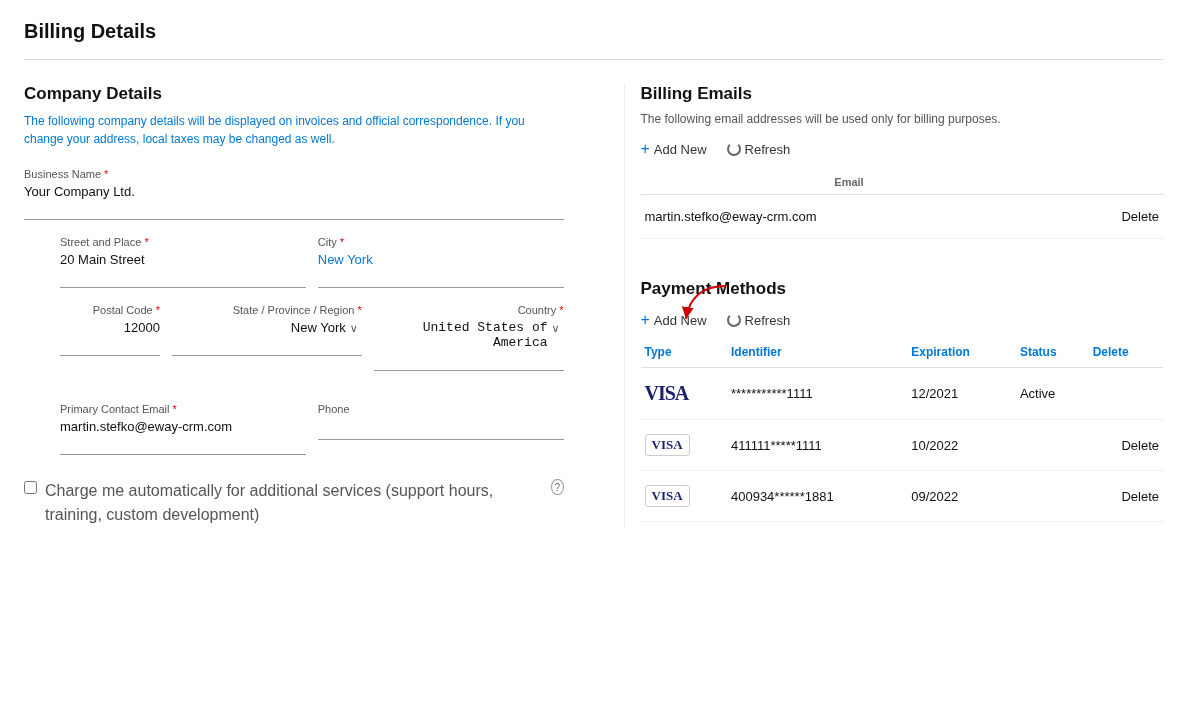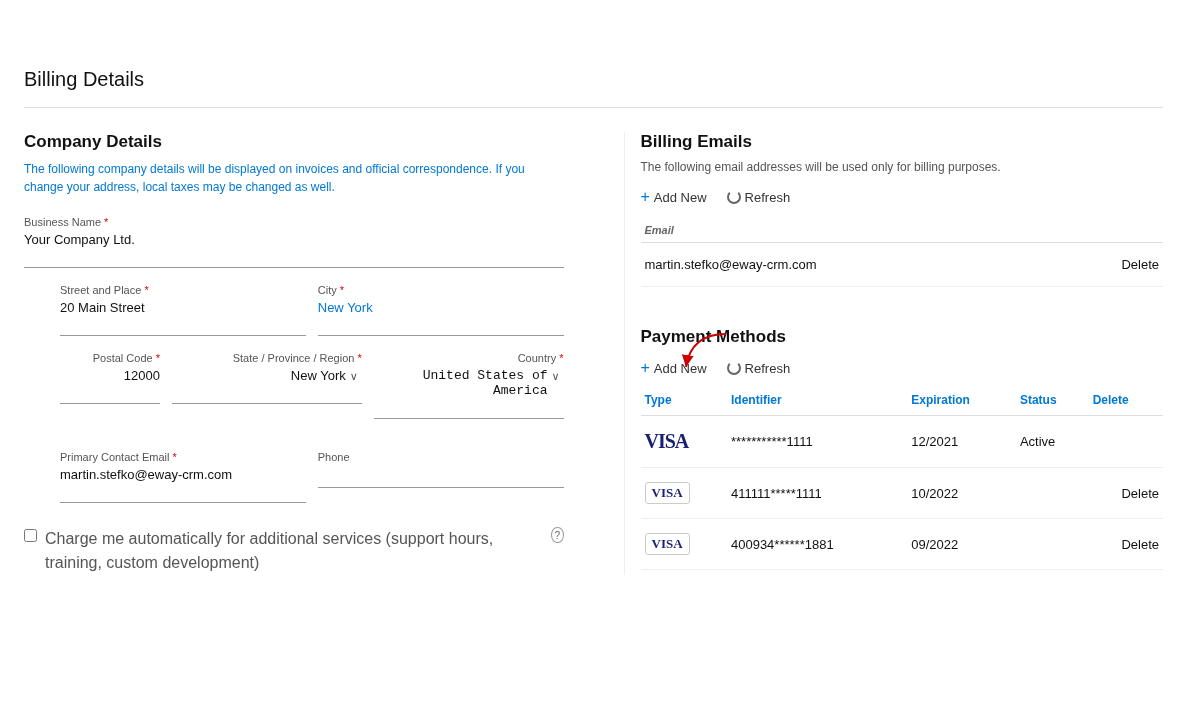--- a/index.html
+++ b/index.html
@@ -1,18 +1,18 @@
 <!DOCTYPE html>
 <html><head>
   <meta charset="utf-8">
   <style>
     * { box-sizing: border-box; margin: 0; padding: 0; }
     body { font-family: -apple-system, BlinkMacSystemFont, 'Segoe UI', Arial, sans-serif; font-size: 13px; color: #333; background: #fff; }
     .page { max-width: 1187px; min-height: 726px; padding: 20px 24px; }
-    h1.page-title { font-size: 20px; font-weight: 400; color: #111; margin-bottom: 16px; margin-top: 48px; }
+    h1.page-title { font-size: 20px; font-weight: 700; color: #111; margin-bottom: 16px; }
     .divider { border: none; border-top: 1px solid #ddd; margin-bottom: 24px; }
     .main-grid { display: grid; grid-template-columns: 1fr 1fr; gap: 0 60px; }
     .section-title { font-size: 17px; font-weight: 700; color: #111; margin-bottom: 8px; }
     .section-desc { font-size: 12px; color: #0078d4; margin-bottom: 20px; line-height: 1.5; }
     .field-group { margin-bottom: 16px; }
     .field-label { font-size: 11px; color: #555; margin-bottom: 4px; }
     .field-label .required { color: #d00; }
     .field-value { font-size: 13px; color: #111; border-bottom: 1px solid #999; padding-bottom: 20px; }
     .field-row { display: grid; gap: 12px; margin-left: 36px; }
     .field-row-2 { grid-template-columns: 1fr 1fr; }
@@ -24,21 +24,21 @@
     .checkbox-label { font-size: 16px; color: #555; line-height: 1.5; }
     .info-icon { display: inline-flex; align-items: center; justify-content: center; width: 16px; height: 16px; border: 1px solid #999; border-radius: 50%; font-size: 10px; color: #666; cursor: pointer; vertical-align: middle; }
     
     .right-panel { padding-left: 16px; border-left: 1px solid #eee; }
     .billing-emails-section { margin-bottom: 40px; }
     .action-bar { display: flex; align-items: center; gap: 20px; margin-bottom: 12px; }
     .action-btn { display: flex; align-items: center; gap: 4px; font-size: 13px; color: #333; cursor: pointer; background: none; border: none; padding: 0; }
     .plus-icon { color: #0078d4; font-size: 16px; font-weight: 300; }
     .refresh-icon { display: inline-block; width: 14px; height: 14px; border: 2px solid #666; border-radius: 50%; border-top-color: transparent; }
     .email-table { width: 100%; border-collapse: collapse; }
-    .email-table th { font-size: 11px; color: #666; font-weight: 600; text-align: left; padding: 6px 4px; border-bottom: 1px solid #ddd; font-style: italic; }
+    .email-table th { font-size: 11px; color: #666; font-weight: 600; text-align: center; padding: 6px 4px; border-bottom: 1px solid #ddd; }
     .email-table td { font-size: 13px; color: #111; padding: 14px 4px; border-bottom: 1px solid #eee; }
     .delete-link { color: #0078d4; cursor: pointer; font-size: 13px; text-align: right; }
     .payment-section { }
     .payment-table { width: 100%; border-collapse: collapse; margin-top: 0; }
     .payment-table th { font-size: 12px; color: #0078d4; font-weight: 600; text-align: left; padding: 8px 4px; border-bottom: 1px solid #ddd; }
     .payment-table td { font-size: 13px; color: #111; padding: 14px 4px; border-bottom: 1px solid #eee; vertical-align: middle; }
     .visa-logo-large { font-family: serif; font-size: 20px; font-weight: 900; color: #1a1f71; letter-spacing: -1px; }
     .visa-logo-small { display: inline-block; border: 1px solid #ccc; border-radius: 3px; padding: 2px 6px; font-family: serif; font-size: 13px; font-weight: 900; color: #1a1f71; }
     .status-active { color: #333; font-size: 13px; }
     svg.arrow { overflow: visible; }

